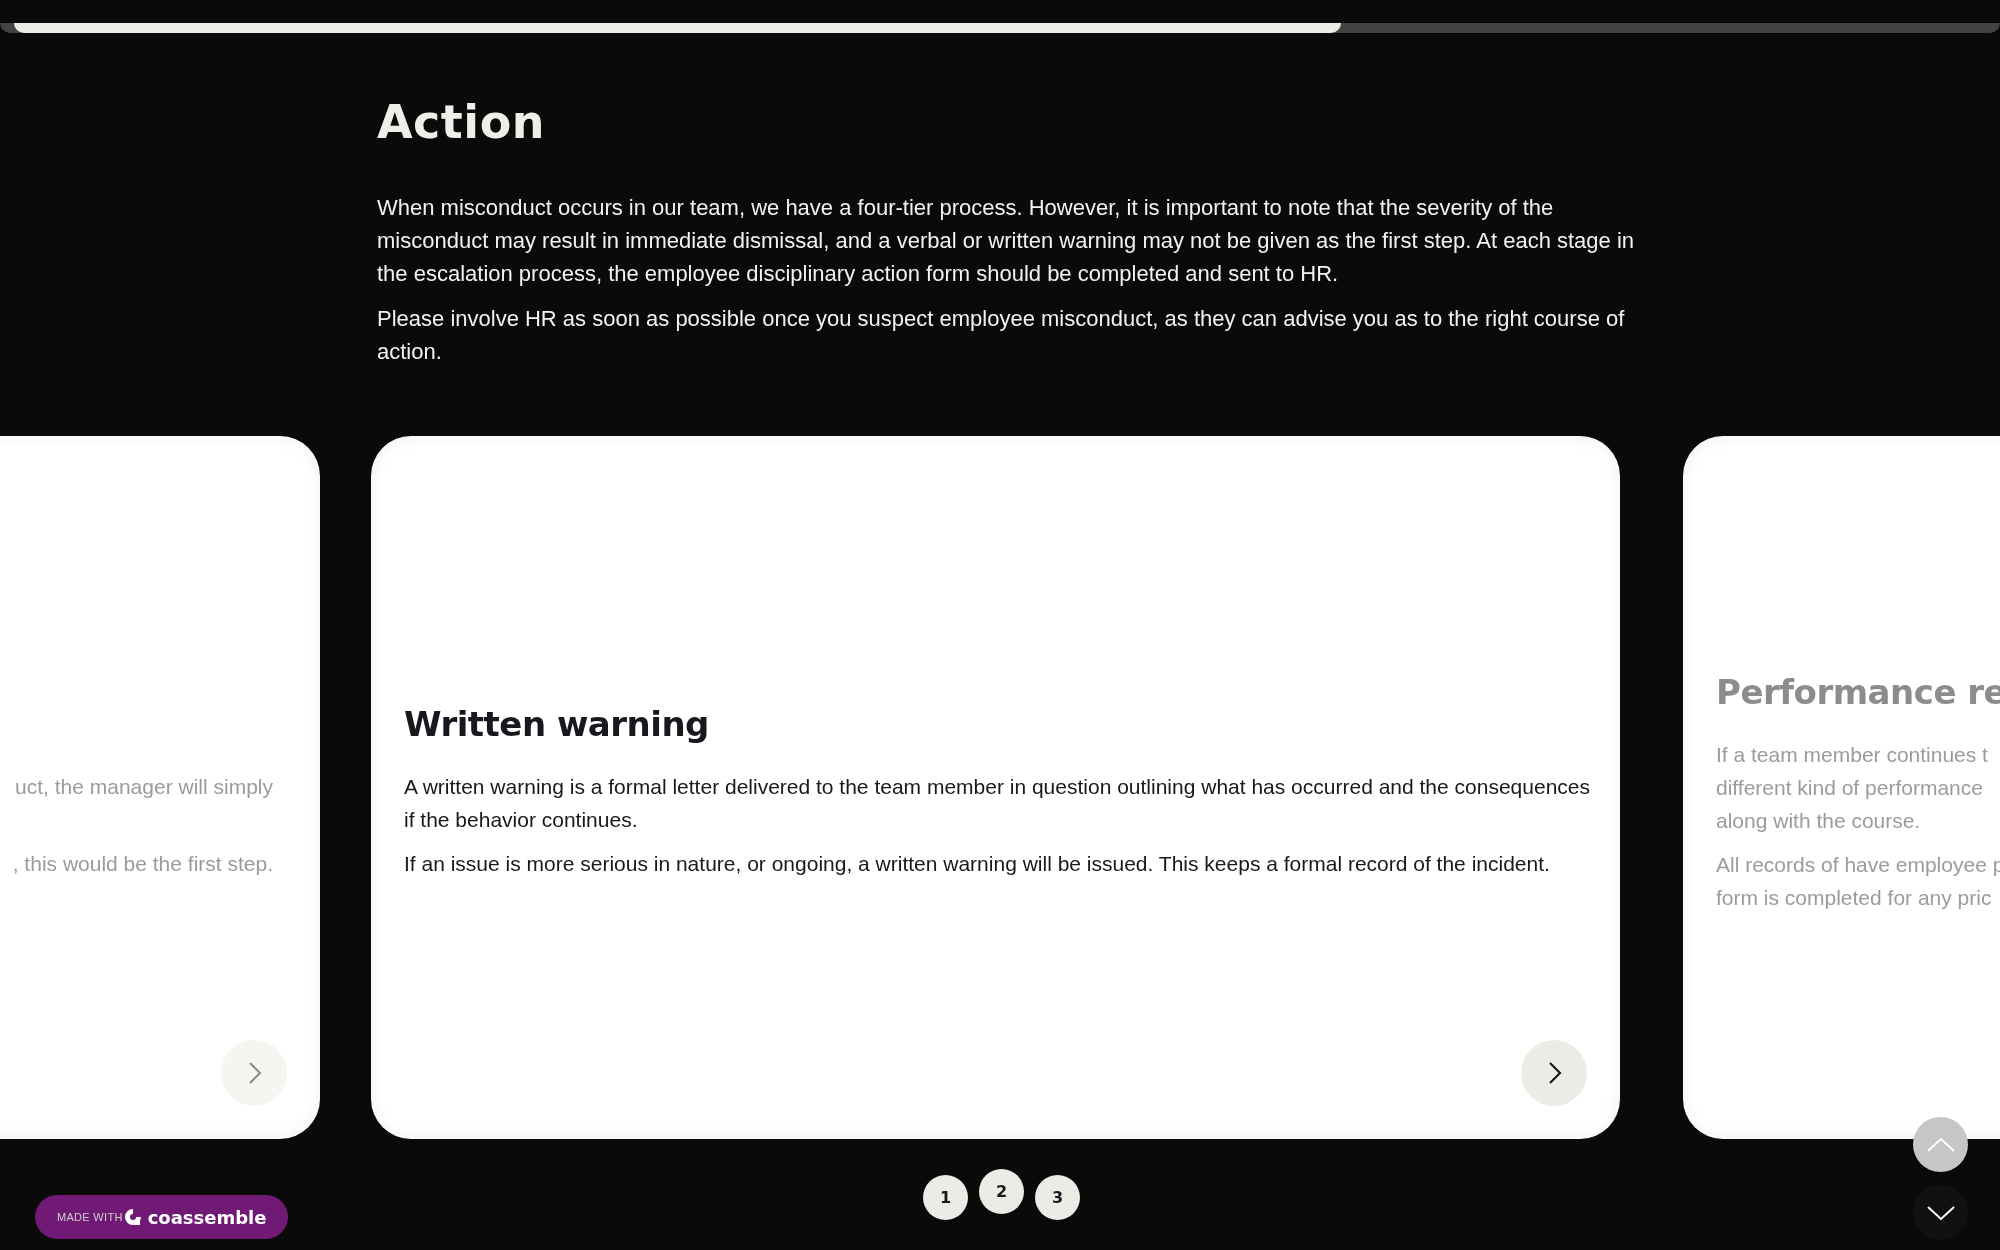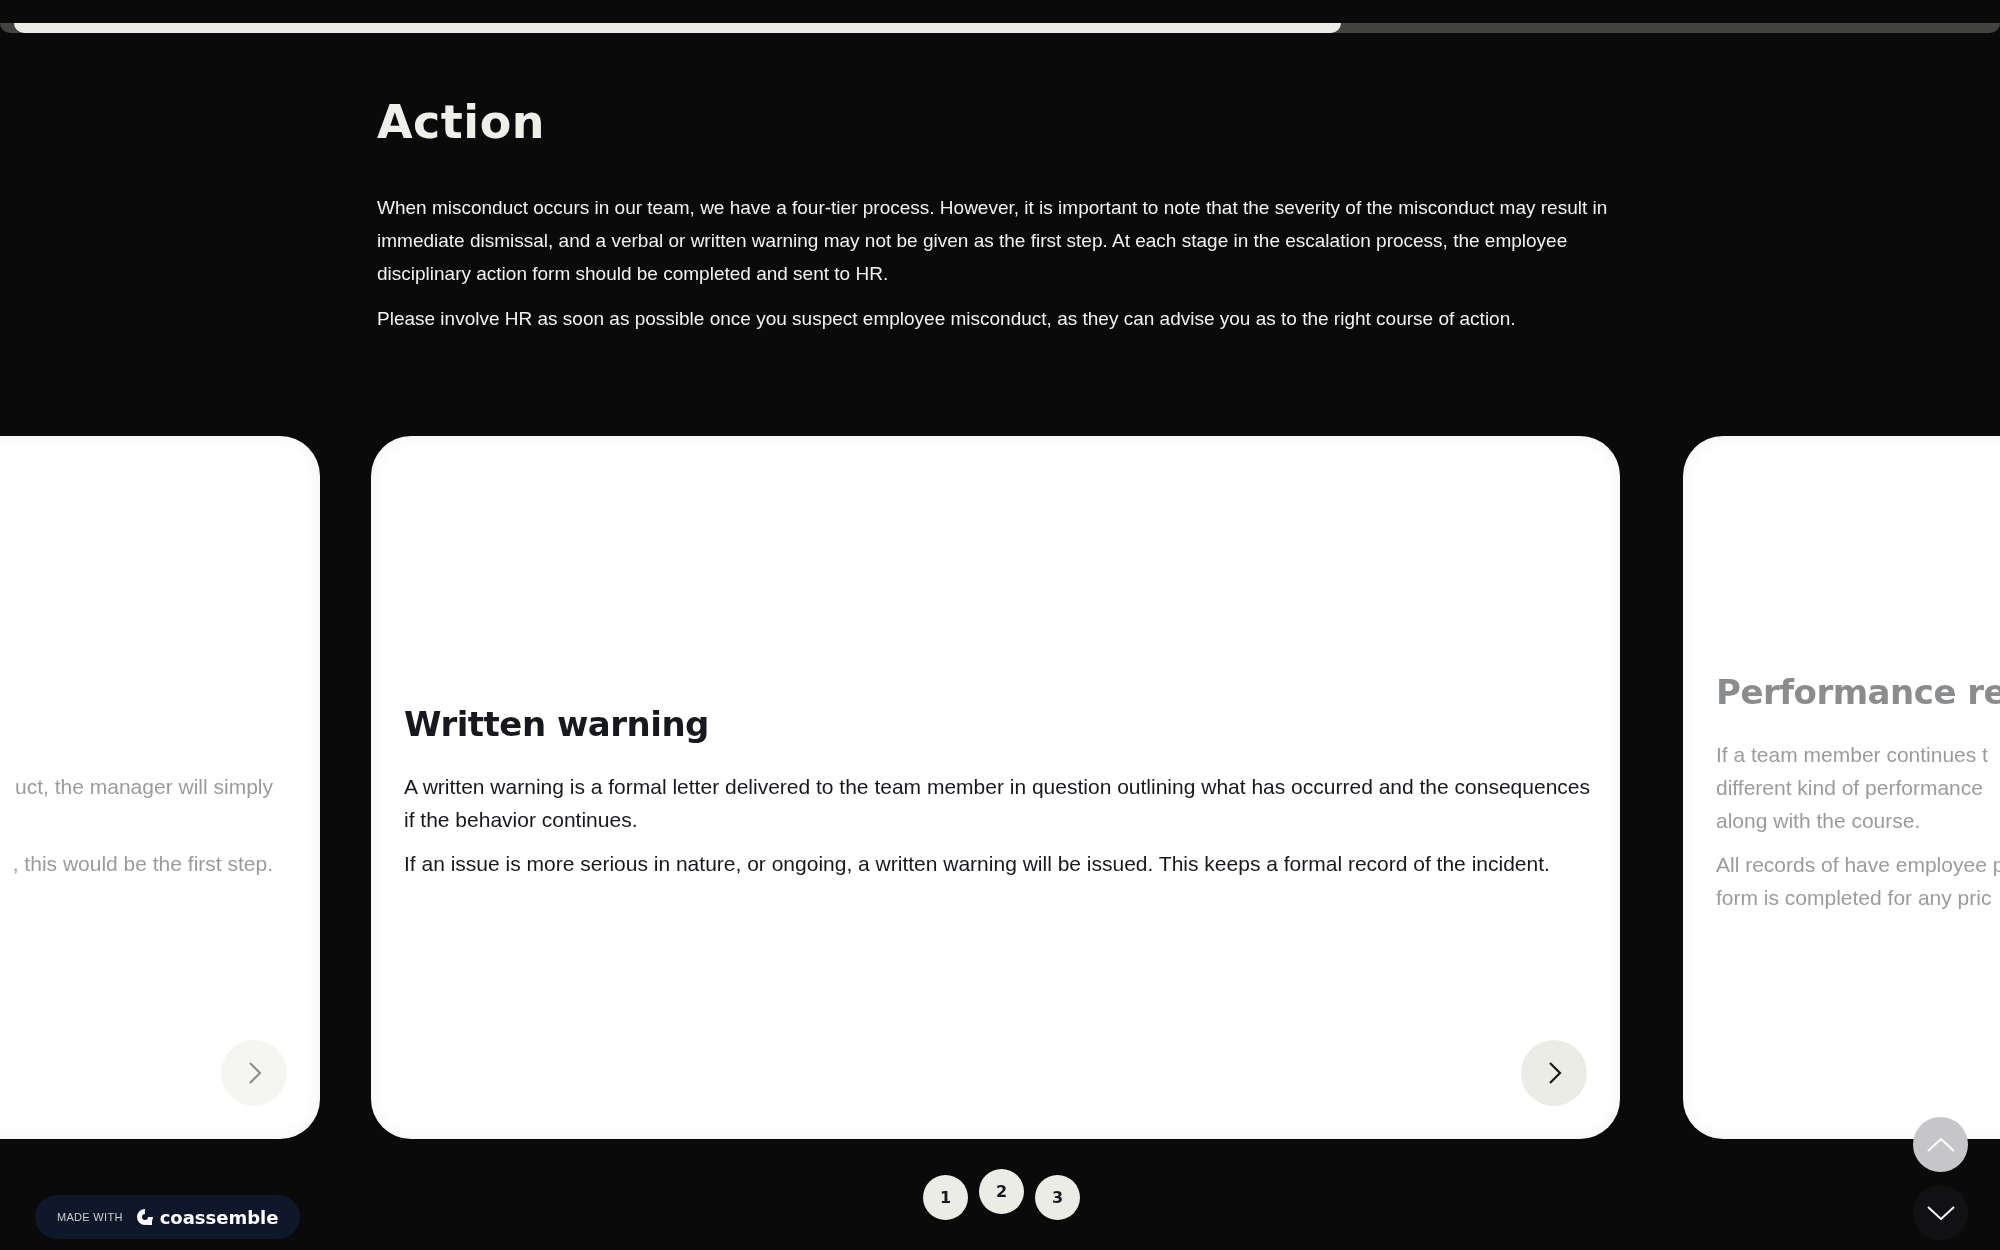--- a/index.html
+++ b/index.html
@@ -1,21 +1,21 @@
 <!DOCTYPE html>
 <html><head>
 <meta charset="utf-8">
 <style>
   html, body { margin:0; padding:0; }
   body { width:2000px; height:1250px; background:#0a0a0a; overflow:hidden; position:relative; font-family:"Liberation Sans", sans-serif; }
   .frame { position:absolute; left:0; top:0; width:2000px; height:1250px; background:#0a0a0a; border-radius:0 0 40px 40px; overflow:hidden;margin-top:23px; }
   .progress { position:absolute; left:0; top:0; width:2000px; height:10px; background:#434341; border-radius:0 0 10px 10px; }
   .progress-fill { position:absolute; left:14px; top:0; height:10px; width:1327px; background:#ecece6; border-radius:0 0 10px 10px; }
   .heading { position:absolute; left:377px; top:72px; margin:0; font-size:46px; font-weight:bold; color:#efefea; font-family:"DejaVu Sans", sans-serif; letter-spacing:0.5px; }
-  .intro { position:absolute; left:377px; top:168px; width:1260px; color:#f2f2f0; font-size:19px; line-height:33px; }
+  .intro { position:absolute; left:377px; top:168px; width:1260px; color:#f2f2f0; font-size:22px; line-height:33px; }
   .intro p { margin:0 0 12px 0; }
   .intro .italic { }
   .card { position:absolute; top:413px; height:703px; background:#fff; border-radius:40px; box-shadow: inset 0 0 18px rgba(0,0,0,0.06); overflow:hidden; }
   .card-prev { left:-60px; width:380px; }
   .card-main { left:371px; width:1249px; }
   .card-next { left:1683px; width:400px; }
   .card-title { position:absolute; margin:0; font-family:"DejaVu Sans", sans-serif; font-weight:bold; font-size:34px; letter-spacing:-0.5px; }
   .card-body { position:absolute; font-size:21px; line-height:33px; }
   .card-body p { margin:0 0 11px 0; white-space:nowrap; }
   .main-title { left:33px; top:268px; color:#17191e; }
@@ -28,21 +28,21 @@
   .round-btn svg { width:26px; height:26px; }
   .main-next { right:33px; bottom:33px; }
   .prev-next { right:33px; bottom:33px; background:#f5f5f2; }
   .pager { position:absolute; top:1152px; left:923px; display:flex; gap:11px; }
   .page-dot { width:45px; height:45px; border-radius:50%; background:#ecece6; color:#17191e; font-weight:bold; font-size:16px; display:flex; align-items:center; justify-content:center; font-family:"DejaVu Sans", sans-serif; cursor:pointer; }
   .page-dot.active { margin-top:-6px; }
   .nav-up, .nav-down { position:absolute; left:1913px; width:55px; height:55px; border-radius:50%; display:flex; align-items:center; justify-content:center; cursor:pointer; }
   .nav-up { top:1094px; background:#c6c6c8; }
   .nav-down { top:1162px; background:#111113; }
   .nav-up svg, .nav-down svg { width:30px; height:20px; }
-  .badge { position:absolute; left:35px; top:1172px; height:44px; padding:0 22px; background:#0f172a; border-radius:22px; display:flex; align-items:center; gap:12px; }
+  .badge { position:absolute; left:35px; top:1172px; height:44px; padding:0 22px; background:#701a75; border-radius:22px; display:flex; align-items:center; gap:0; }
   .badge-made { color:#cfcfcf; font-size:11px; letter-spacing:0.3px; }
   .badge-logo { display:flex; align-items:flex-start; gap:5px; color:#fff; font-weight:bold; font-size:18px; font-family:"DejaVu Sans", sans-serif; }
   .badge-logo svg { width:20px; height:20px; }
 </style>
 </head>
 <body>
 
 <div class="frame">
 
   <div class="progress">

